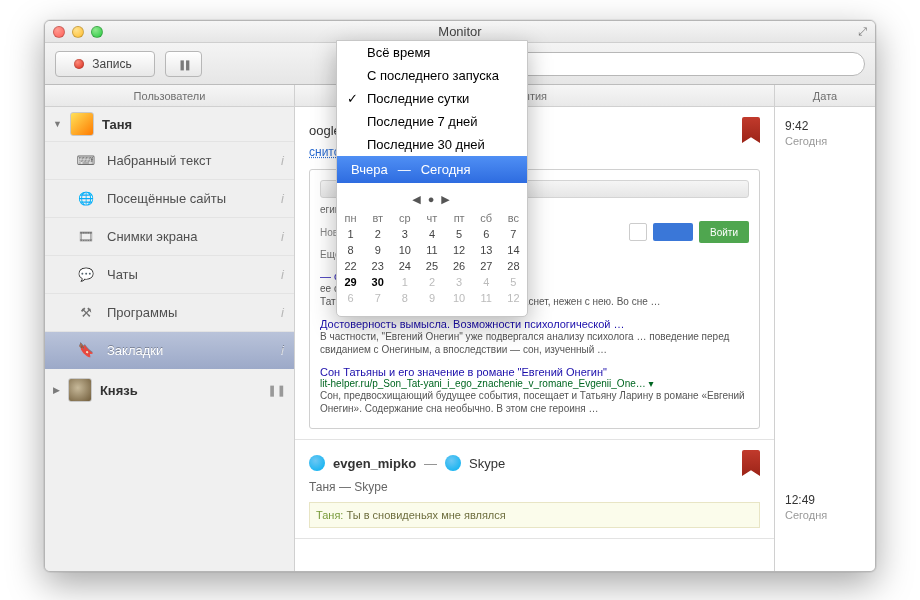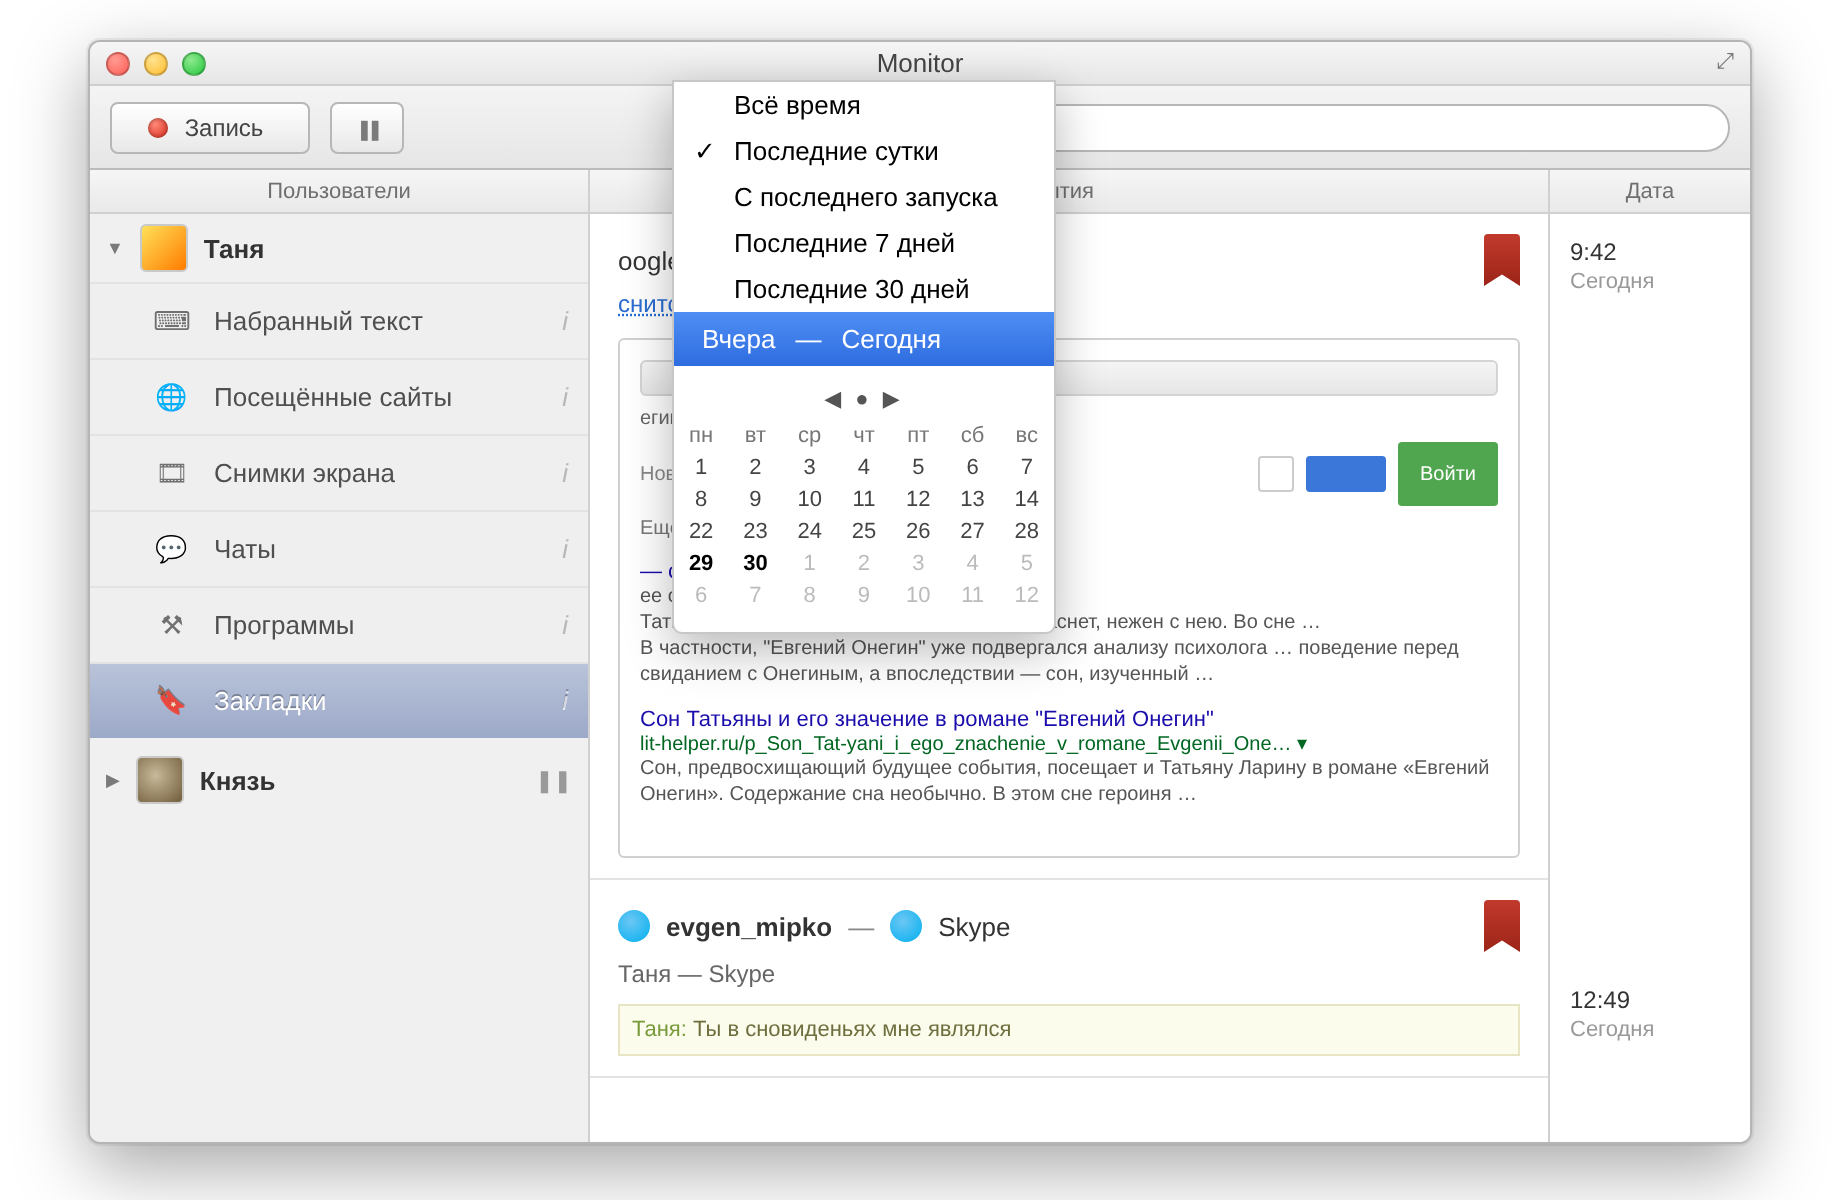--- a/index.html
+++ b/index.html
@@ -94,21 +94,21 @@
   background: radial-gradient(circle at 50% 50%, #fff 0 30%, #b9d4ef 31% 100%); position:relative; }
 .event-sub { font-size:12px; color:#2b6cd1; text-decoration:underline dotted; margin-top:2px; }
 .screenshot {
   margin-top:10px; height:260px; border:1px solid #d0d0d0; border-radius:3px;
   background:#fff; padding:10px; font-size:10px; overflow:hidden;
 }
 .ss-bar { height:18px; background:linear-gradient(#f5f5f5,#e6e6e6); border:1px solid #d4d4d4; border-radius:3px; margin-bottom:6px; }
 .ss-search { display:flex; gap:6px; align-items:center; margin:6px 0; }
 .ss-sq { width:18px;height:18px; border:1px solid #ccc; border-radius:2px; }
 .ss-btn-blue{width:40px;height:18px;background:#3a77d8;border-radius:2px;}
-.ss-btn-grn{width:50px;height:32px;background:#4fa64f;border-radius:2px;color:#fff;font-size:10px;display:flex;align-items:center;justify-content:center;}
+.ss-btn-grn{width:50px;height:22px;background:#4fa64f;border-radius:2px;color:#fff;font-size:10px;display:flex;align-items:center;justify-content:center;}
 .ss-link{color:#1a0dab;font-size:11px;margin-top:10px;}
 .ss-green{color:#006621;font-size:10px;}
 .ss-grey{color:#555;font-size:10px;line-height:1.3;}
 .skype-ico{width:16px;height:16px;border-radius:50%;background:radial-gradient(circle at 40% 35%,#6cc7f4,#00aff0);display:inline-block;}
 .msg-preview{margin-top:8px;background:#fbfceb;border:1px solid #e8e5c5;padding:6px;font-size:11px;color:#6e6e3e;}
 .date-cell{padding:12px 10px;font-size:12px;color:#333;}
 .date-cell .sub{color:#999;font-size:11px;margin-top:2px;}
 
 
 .popover {
@@ -243,20 +243,21 @@
             </div>
             <div style="font-size:10px;color:#777;display:flex;gap:14px;margin:2px 0 6px 0">
               <span>Ещё</span>
               <span>Инструменты поиска</span>
             </div>
 
             <div class="ss-link"><span>— сочинение …</span></div>
             <div class="ss-grey"><span>ее отражаются мысли</span></div>
             <div class="ss-grey"><span>Татьяна, ее надежды, ее любовь. Евгений гаснет, нежен с нею. Во сне …</span></div>
 
+            <div class="ss-link"><span>Достоверность вымысла. Возможности психологической …</span></div>
             <div class="ss-grey">В частности, "Евгений Онегин" уже подвергался анализу психолога … поведение перед свиданием с Онегиным, а впоследствии — сон, изученный …</div>
 
             <div class="ss-link"><span>Сон Татьяны и его значение в романе "Евгений Онегин"</span></div>
             <div class="ss-green">lit-helper.ru/p_Son_Tat-yani_i_ego_znachenie_v_romane_Evgenii_One… ▾</div>
             <div class="ss-grey">Сон, предвосхищающий будущее события, посещает и Татьяну Ларину в романе «Евгений Онегин». Содержание сна необычно. В этом сне героиня …</div>
 
           </div>
         </div>
 
         <div class="event-card">
@@ -287,22 +288,22 @@
           <div>12:49</div>
           <div class="sub">Сегодня</div>
         </div>
       </div>
     </div>
   </div>
 </div>
 
 <div class="popover">
   <div class="pop-item">Всё время</div>
+  <div class="pop-item">С последнего запуска</div>
   <div class="pop-item check">Последние сутки</div>
-  <div class="pop-item">С последнего запуска</div>
   <div class="pop-item">Последние 7 дней</div>
   <div class="pop-item">Последние 30 дней</div>
 
   <div class="pop-range">
     <span>Вчера</span>
     <span>—</span>
     <span>Сегодня</span>
   </div>
 
   <div class="cal">

